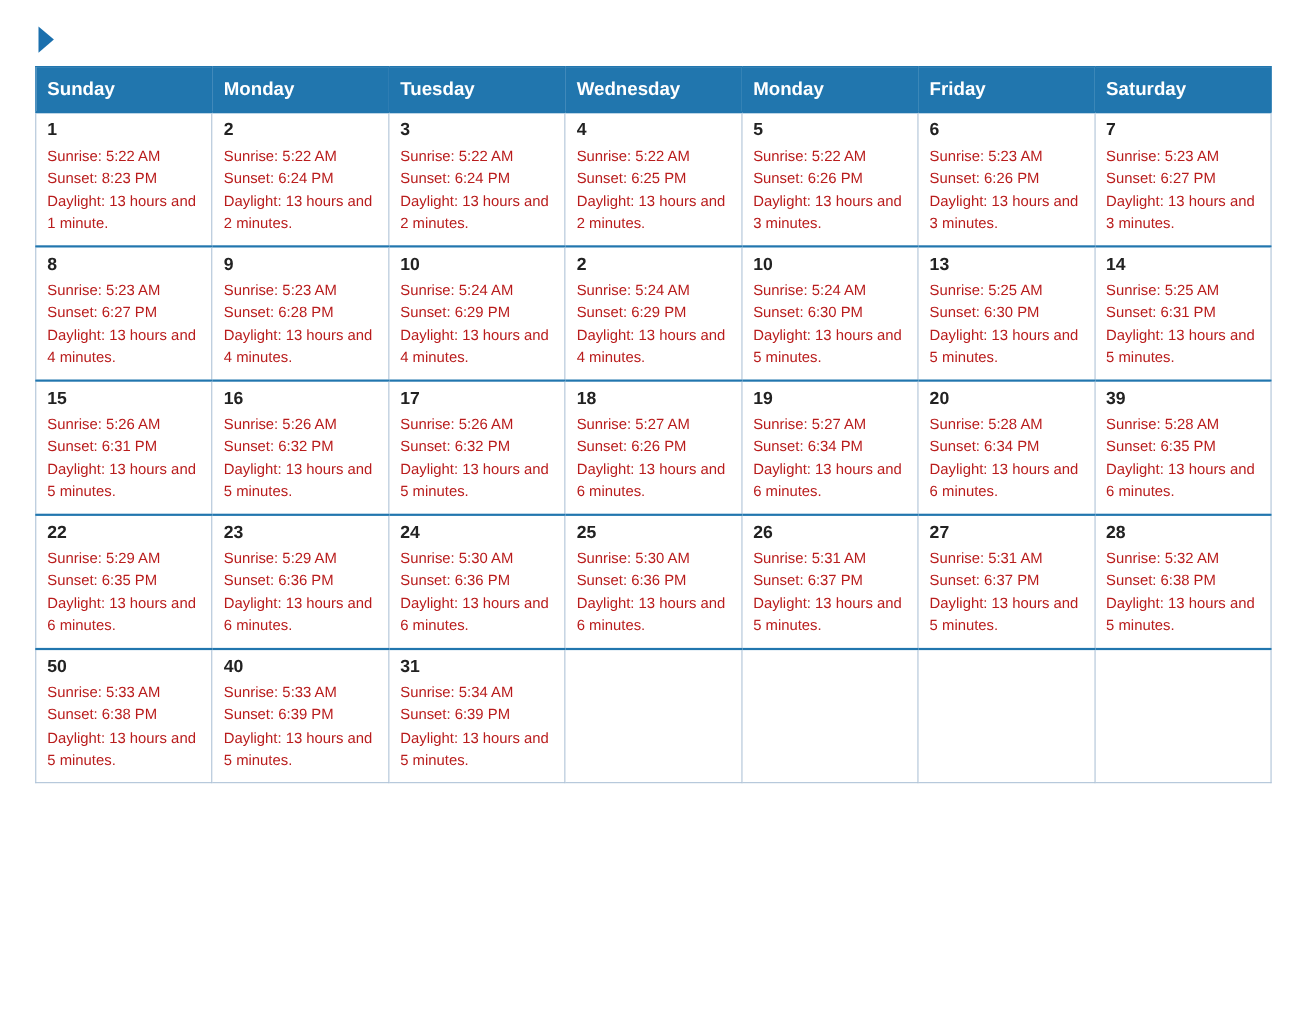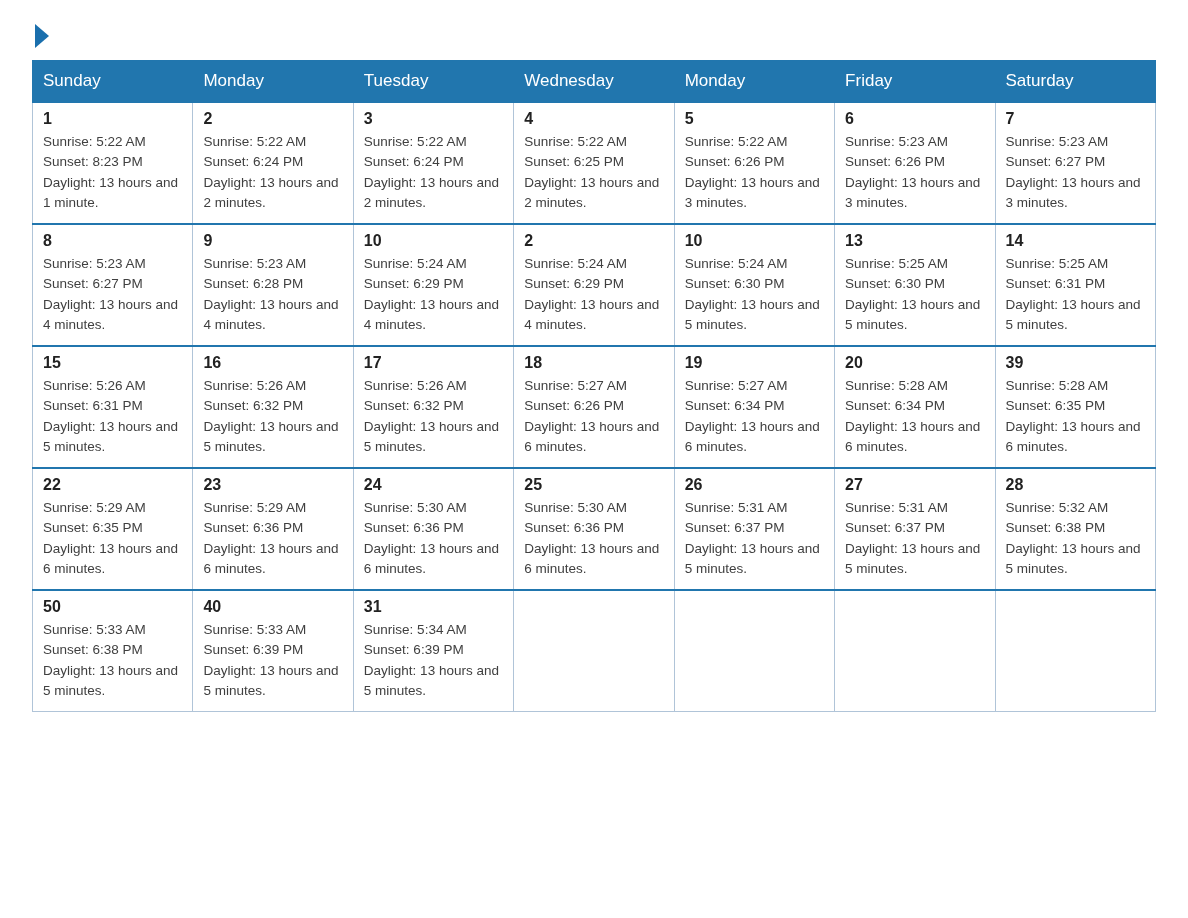--- a/index.html
+++ b/index.html
@@ -38,21 +38,21 @@
     }
     .calendar {
       width: 100%;
       border-collapse: collapse;
       margin-top: 12px;
     }
     .calendar thead th {
       background-color: #2176ae;
       color: #fff;
       font-size: 17px;
-      font-weight: normal;
+      font-weight: bold;
       padding: 10px 10px;
       text-align: left;
       border: 1px solid #2176ae;
     }
     .calendar tbody td {
       vertical-align: top;
       border: 1px solid #b0c4d8;
       padding: 7px 10px 10px 10px;
       width: 14.28%;
       min-height: 100px;
@@ -65,21 +65,21 @@
     }
     .day-number {
       font-size: 16px;
       font-weight: bold;
       color: #222;
       display: block;
       margin-bottom: 4px;
     }
     .day-info {
       font-size: 13.5px;
-      color: #404040;
+      color: #b91c1c;
       line-height: 1.5;
     }
     .empty-cell {
       background: #fff;
     }
     
     .logo-wrapper {
       display: flex;
       align-items: center;
     }

